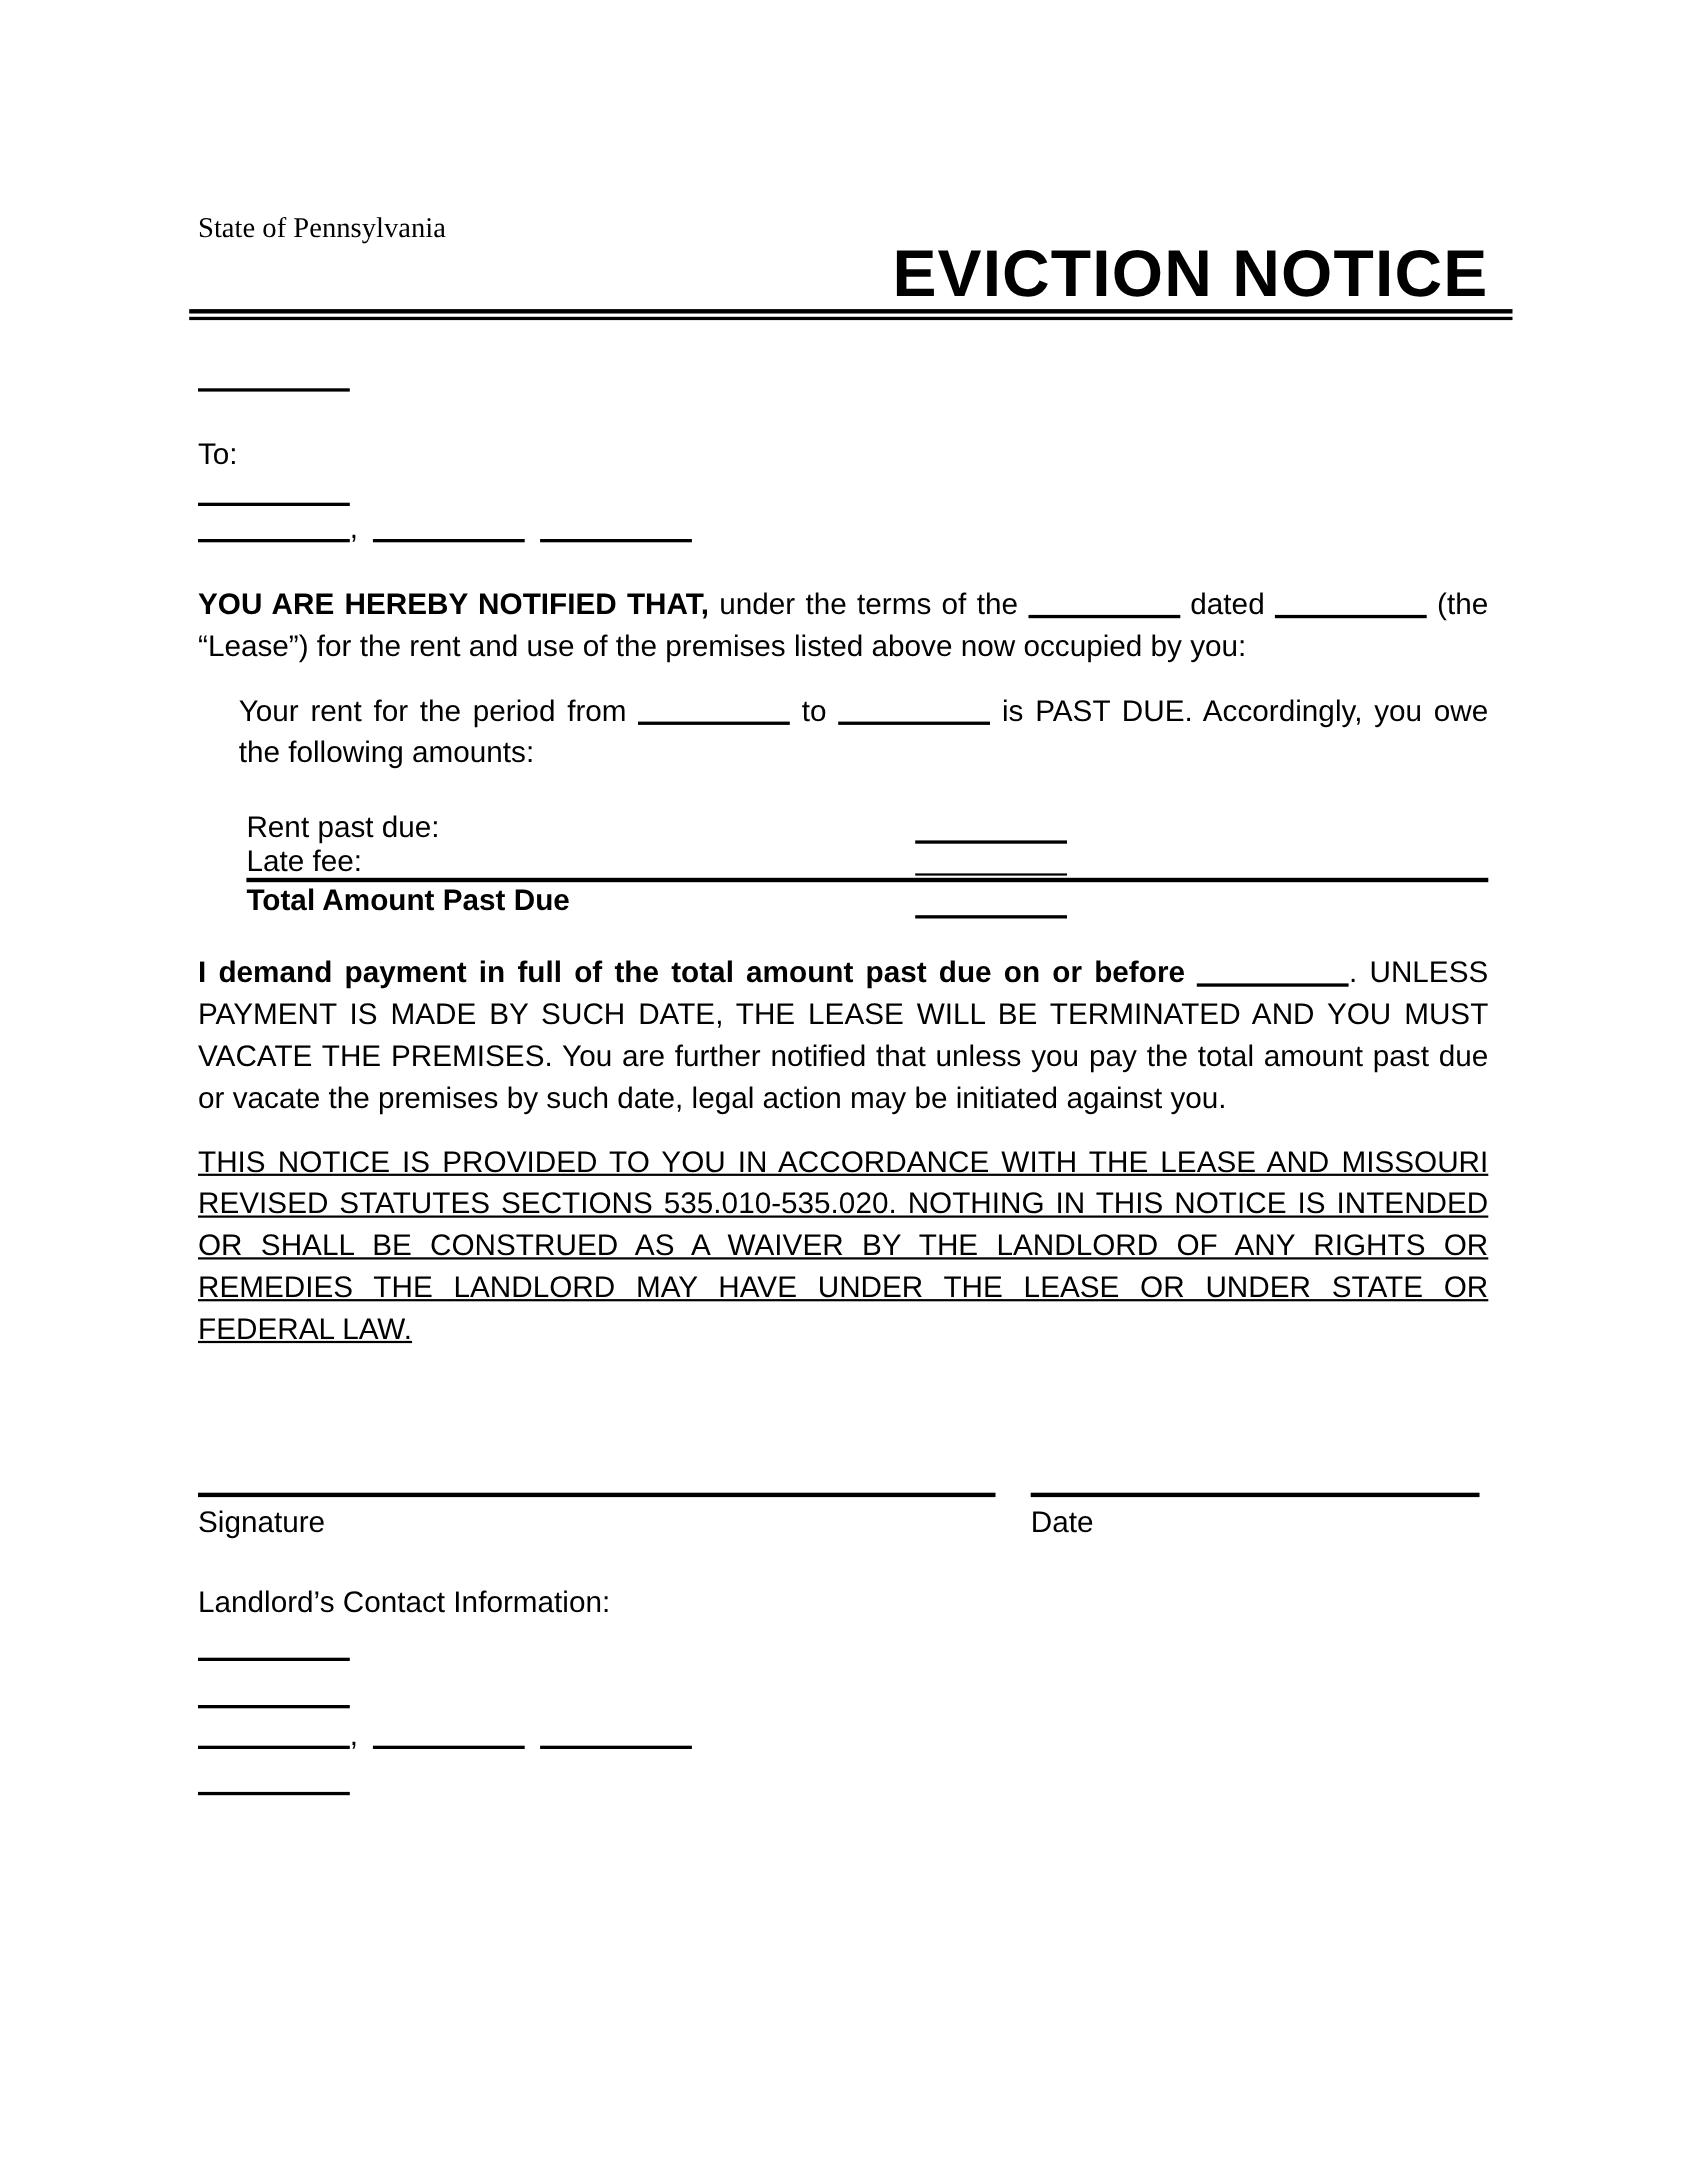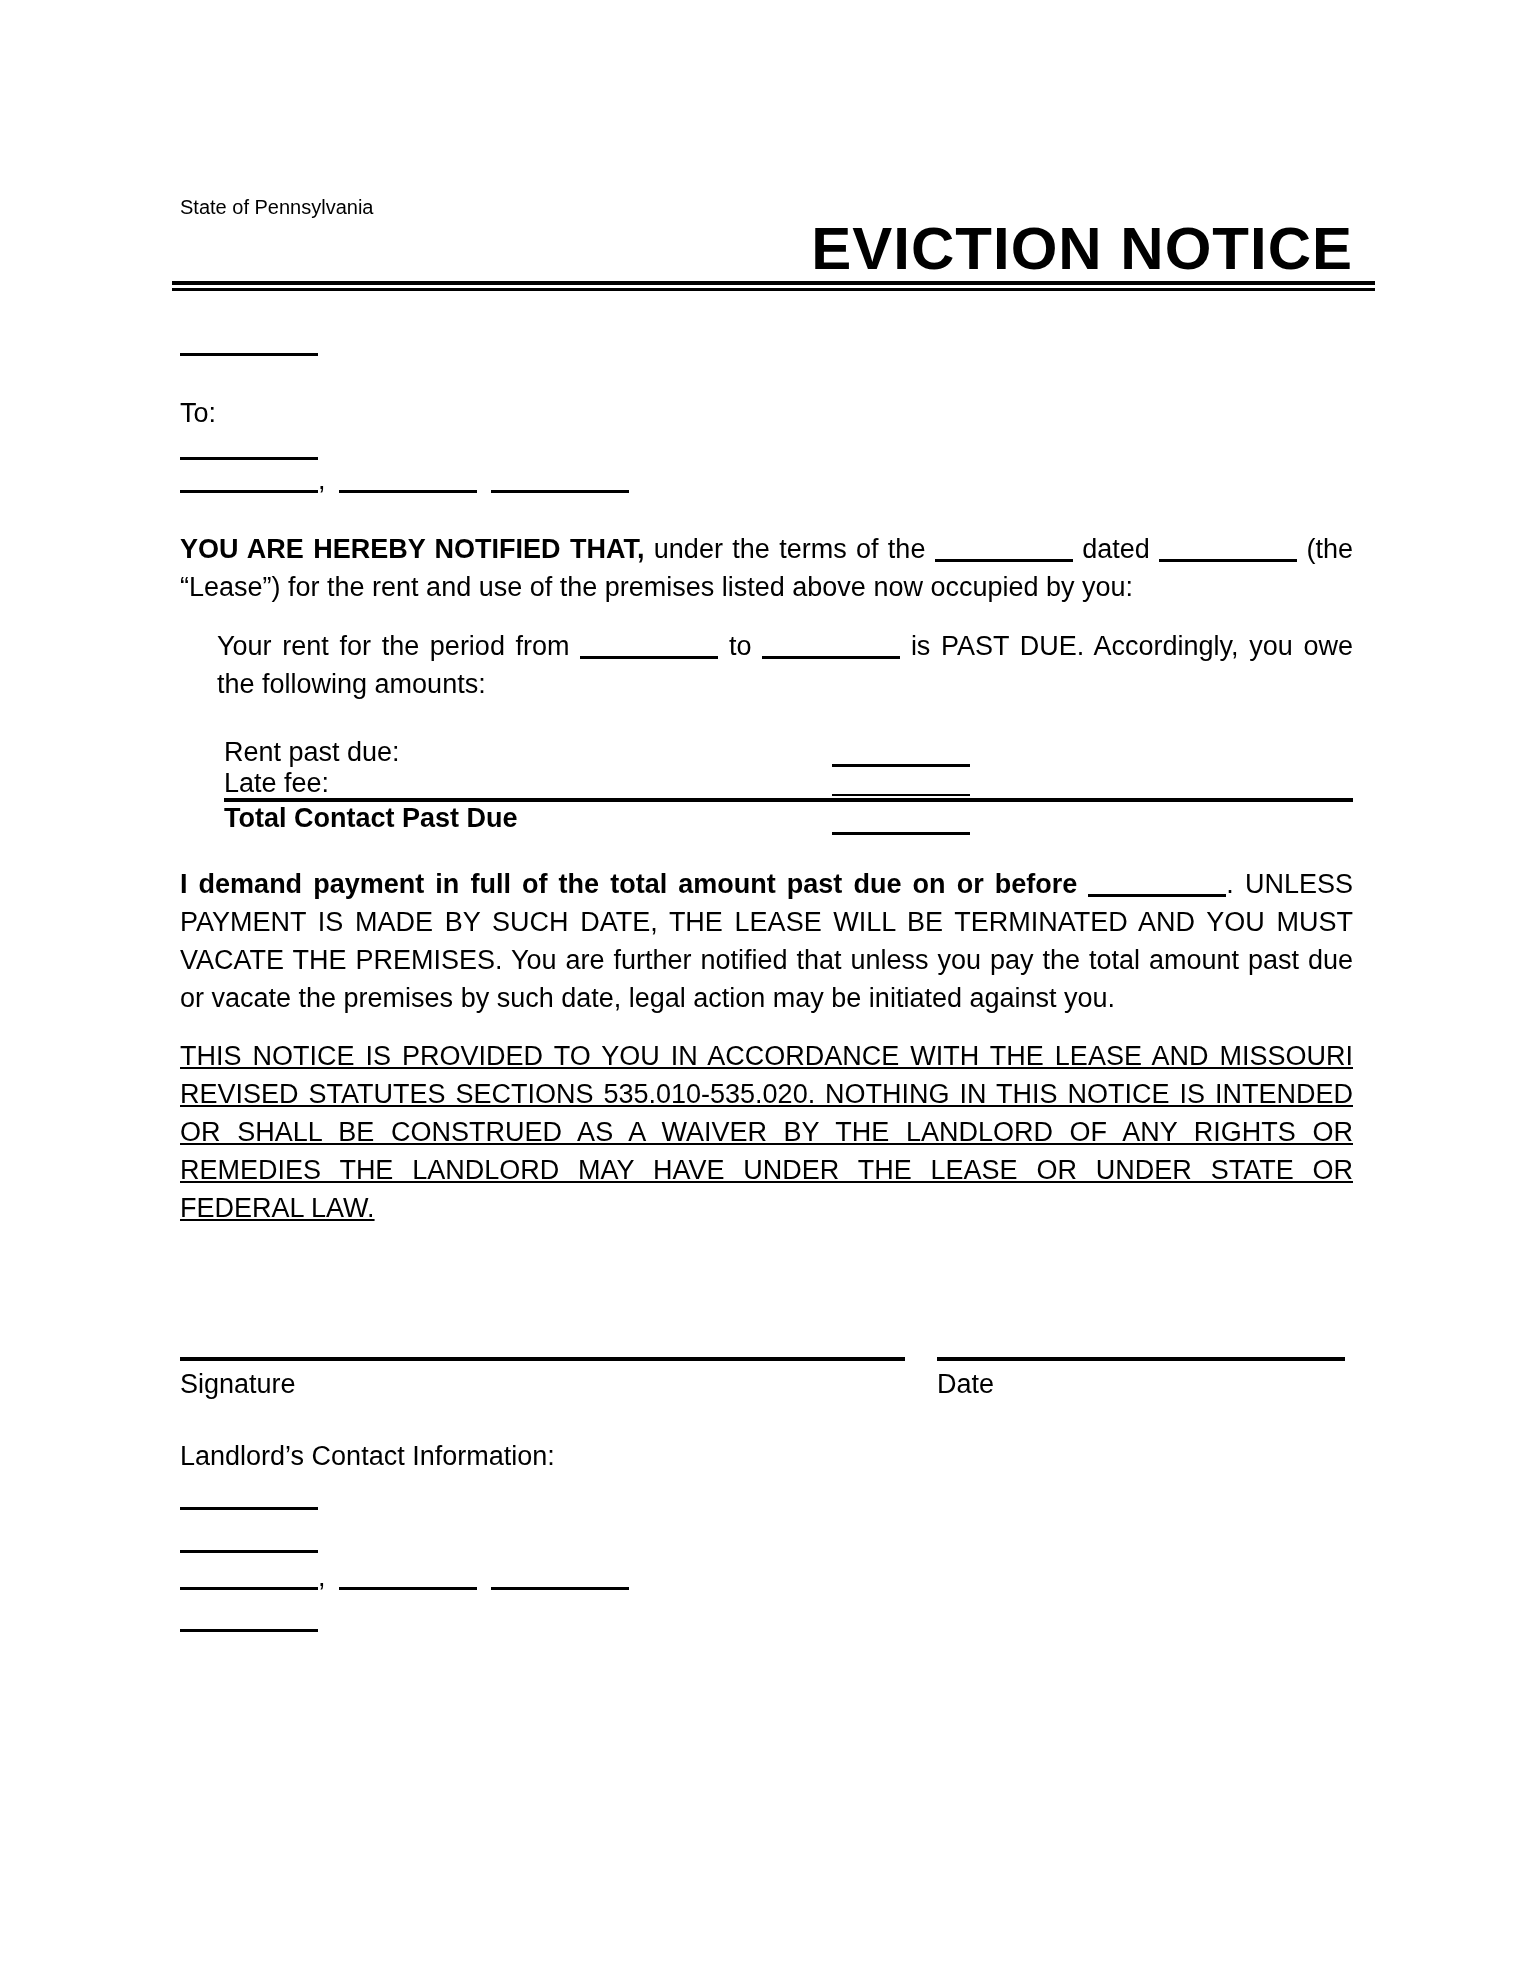--- a/index.html
+++ b/index.html
@@ -13,21 +13,21 @@
     font-size:27px;
     overflow:hidden;
   }
   .content{
     position:absolute;
     left:180px;
     top:0;
     width:1173px;
     padding-top:192px;
   }
-  .state-line{line-height:30px;font-size:20px;}
+  .state-line{line-height:30px;font-size:26px;font-family:Liberation Serif, serif;}
   .doc-title{
     margin-top:2px;
     font-size:60px;
     font-weight:bold;
     text-align:right;
     line-height:50px;
     letter-spacing:1px;
   }
   .double-rule{
     margin-top:7px;
@@ -119,21 +119,21 @@
       <div class="amt-row">
         <span>Rent past due:</span>
         <span class="amt-blank"></span>
       </div>
       <div class="amt-row amt-row-late">
         <span>Late fee:</span>
         <span class="amt-blank amt-blank-late"></span>
       </div>
       <div class="amt-rule"></div>
       <div class="amt-total">
-        <span>Total Contact Past Due</span>
+        <span>Total Amount Past Due</span>
         <span class="amt-blank"></span>
       </div>
     </div>
 
     <p class="para para-demand"><strong>I demand payment in full of the total amount past due on or before</strong> <span class="blank"></span><span>. UNLESS PAYMENT IS MADE BY SUCH DATE, THE LEASE WILL BE TERMINATED AND YOU MUST VACATE THE PREMISES. You are further notified that unless you pay the total amount past due or vacate the premises by such date, legal action may be initiated against you.</span></p>
 
     <p class="para para-statute">THIS NOTICE IS PROVIDED TO YOU IN ACCORDANCE WITH THE LEASE AND MISSOURI REVISED STATUTES SECTIONS 535.010-535.020. NOTHING IN THIS NOTICE IS INTENDED OR SHALL BE CONSTRUED AS A WAIVER BY THE LANDLORD OF ANY RIGHTS OR REMEDIES THE LANDLORD MAY HAVE UNDER THE LEASE OR UNDER STATE OR FEDERAL LAW.</p>
 
     <div class="sig-row">
       <div class="sig-col">

